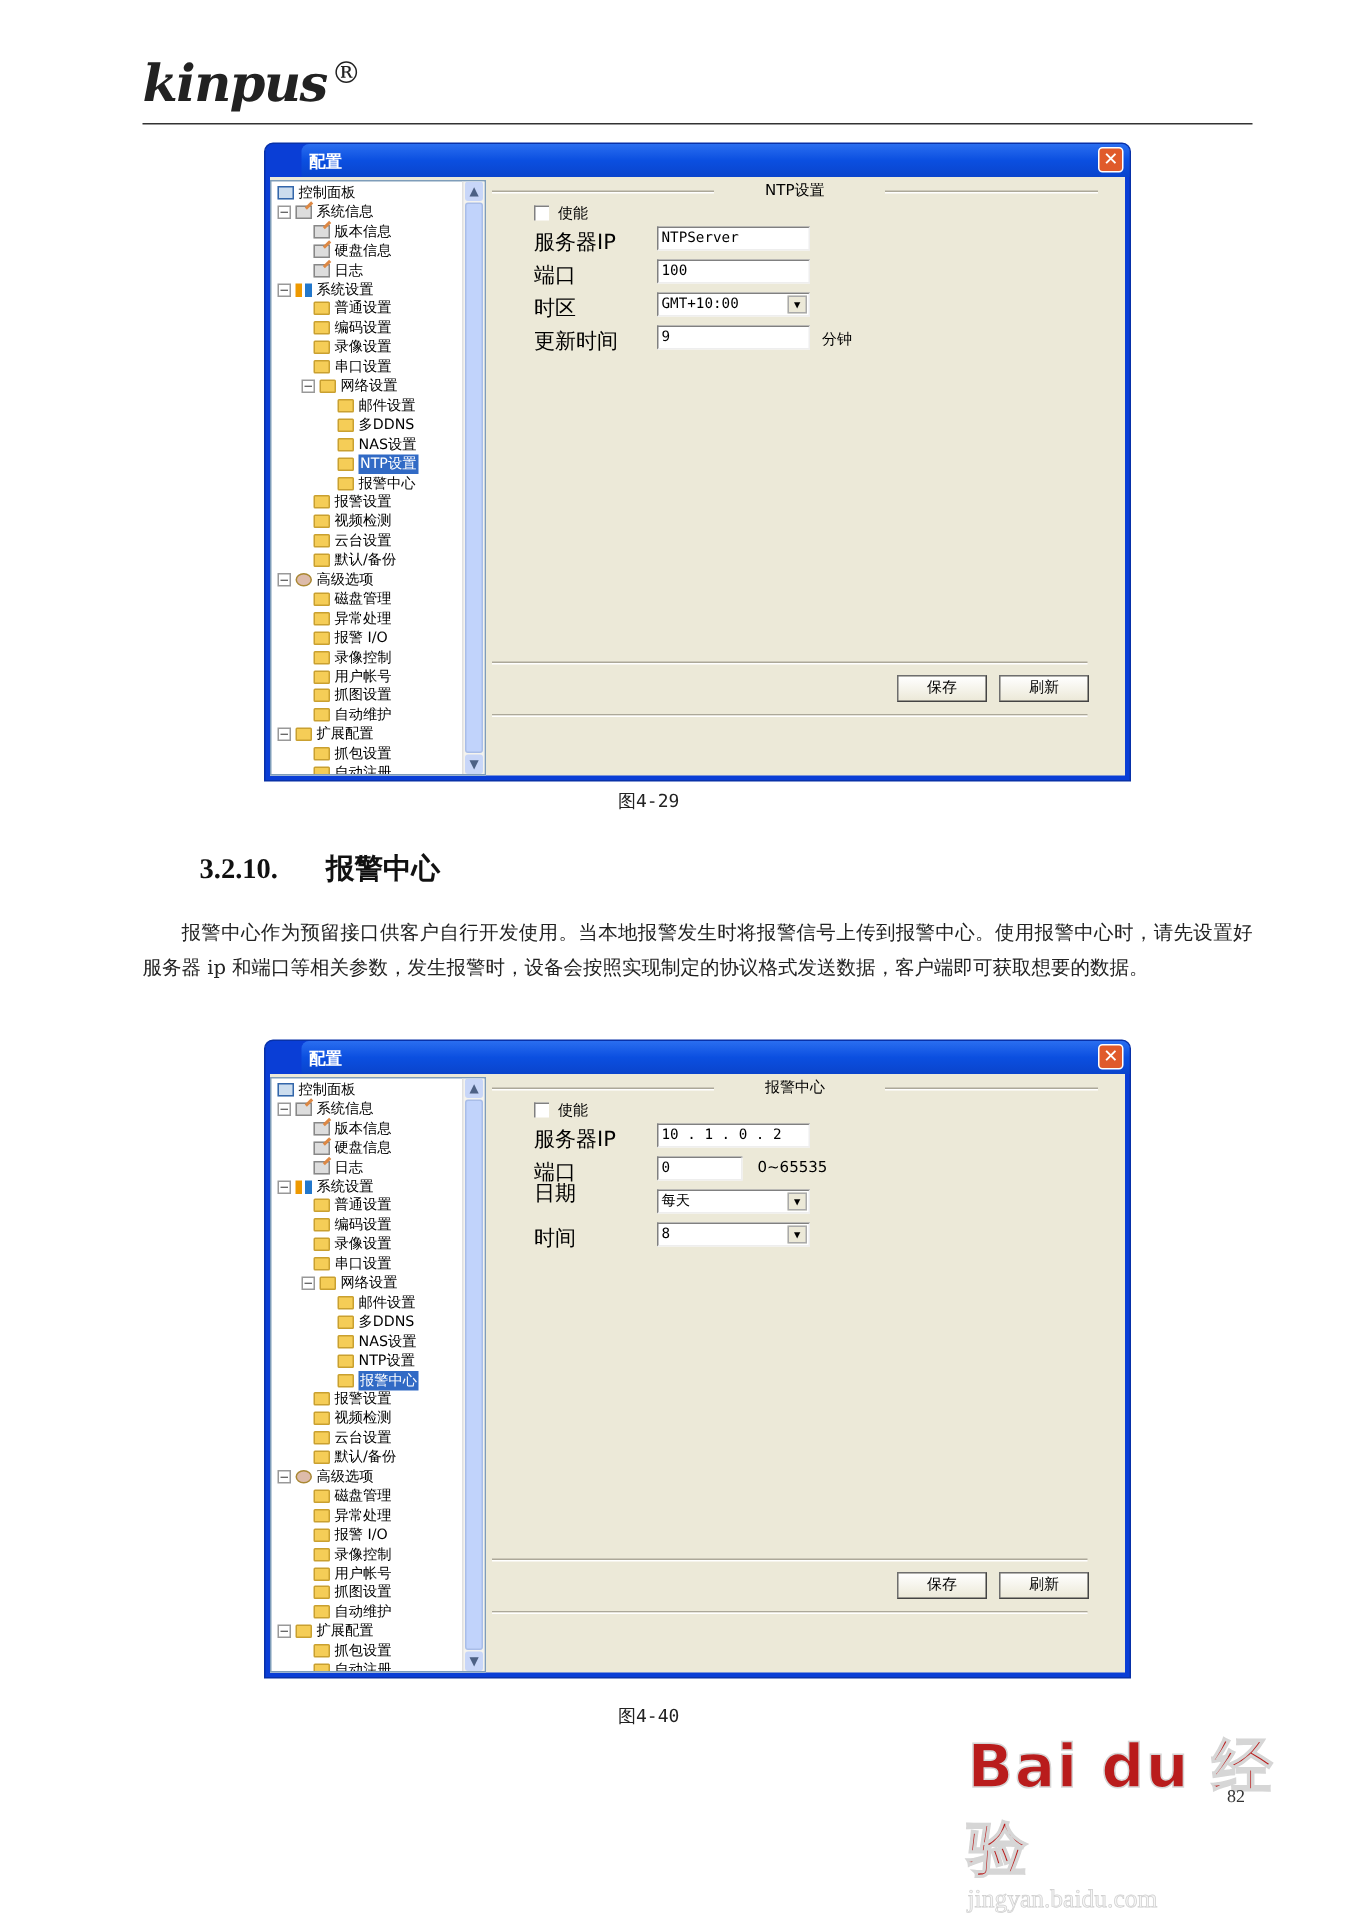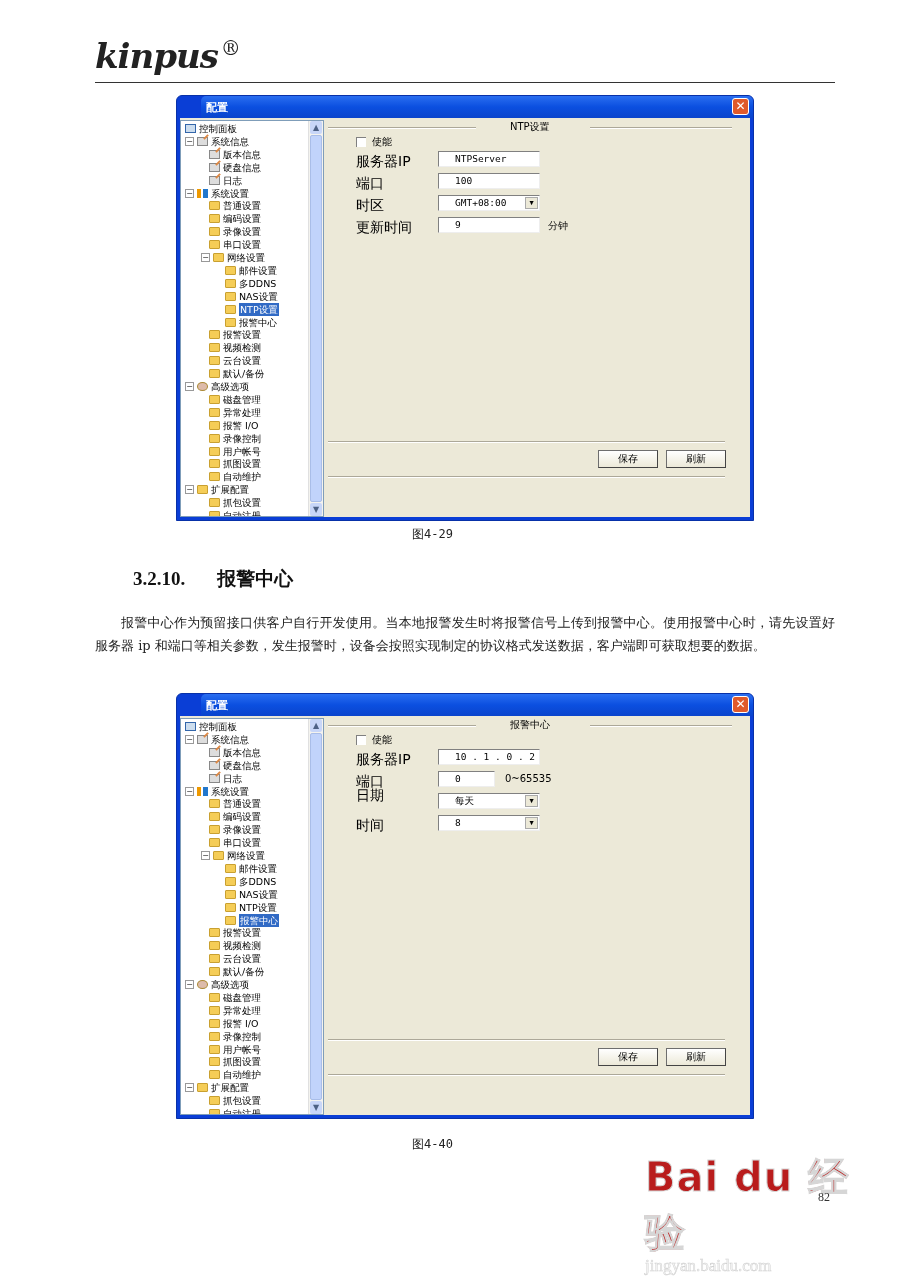--- a/index.html
+++ b/index.html
@@ -29,21 +29,21 @@
   .vscroll .thumb { position: absolute; left: 1px; right: 1px; top: 14px; bottom: 14px; background: #c1d3fb; border: 1px solid #a9bde8; border-radius: 2px; }
   .vscroll .up, .vscroll .down { position: absolute; left: 1px; right: 1px; height: 13px; background: #c8d6f8; border-radius: 2px; font-size: 8px; text-align: center; line-height: 13px; color: #4d6185; }
   .vscroll .up { top: 0; } .vscroll .down { bottom: 0; }
 
   .panel { position: absolute; left: 148px; top: 0; right: 0; bottom: 0; }
   .group-line { position: absolute; top: 9px; height: 2px; border-top: 1px solid #aca899; border-bottom: 1px solid #fff; }
   .group-title { position: absolute; top: 2px; font-size: 10px; }
   .chk { position: absolute; left: 28px; top: 17px; font-size: 10px; display: flex; align-items: center; gap: 6px; }
   .chk .box { width: 10px; height: 10px; background: #fff; border-top: 1px solid #808080; border-left: 1px solid #808080; }
   .lbl-f { position: absolute; left: 28px; font-size: 14px; }
-  .inp { position: absolute; left: 110px; height: 16px; background: #fff; border-top: 1px solid #808080; border-left: 1px solid #808080; border-right: 1px solid #eee; border-bottom: 1px solid #eee; font-size: 9.5px; line-height: 14px; padding-left: 16px; font-family: "DejaVu Sans Mono", monospace; }
+  .inp { position: absolute; left: 110px; height: 16px; background: #fff; border-top: 1px solid #808080; border-left: 1px solid #808080; border-right: 1px solid #eee; border-bottom: 1px solid #eee; font-size: 9.5px; line-height: 14px; padding-left: 2px; font-family: "DejaVu Sans Mono", monospace; }
   .sel-box .arrow { position: absolute; right: 1px; top: 1px; width: 13px; height: 12px; background: #ece9d8; border: 1px solid #aaa; font-size: 7px; text-align: center; line-height: 11px; }
   .unit { position: absolute; font-size: 10px; }
   .btn-line { position: absolute; left: 0; right: 25px; height: 2px; border-top: 1px solid #aca899; border-bottom: 1px solid #fff; }
   .btn { position: absolute; width: 60px; height: 18px; background: linear-gradient(#fff, #ece9d8); border: 1px solid #6e6e6e; border-right-color: #444; border-bottom-color: #444; font-size: 10px; line-height: 16px; text-align: center; }
 
   .caption { position: absolute; font-size: 12px; color: #222; font-family: "DejaVu Sans Mono", monospace; }
   .section-title { position: absolute; left: 133px; top: 566px; font-family: "Liberation Serif", serif; font-weight: bold; font-size: 19px; color: #111; }
   .section-title .num { margin-right: 32px; }
   .para { position: absolute; left: 95px; top: 611px; width: 740px; font-family: "DejaVu Serif", serif; font-size: 13px; line-height: 23px; color: #222; text-indent: 2em; text-align: justify; }
 
@@ -206,21 +206,21 @@
         <div class="group-line" style="left:262px; width:142px;"></div>
         <div class="chk">
           <span class="box"></span>
           <span>使能</span>
         </div>
         <div class="lbl-f" style="top:35px;">服务器IP</div>
         <div class="inp" style="top:33px; width:102px;">NTPServer</div>
         <div class="lbl-f" style="top:57px;">端口</div>
         <div class="inp" style="top:55px; width:102px;">100</div>
         <div class="lbl-f" style="top:79px;">时区</div>
-        <div class="inp sel-box" style="top:77px; width:102px;"><span>GMT+08:00</span><span class="arrow">▼</span></div>
+        <div class="inp sel-box" style="top:77px; width:102px;"><span>GMT+10:00</span><span class="arrow">▼</span></div>
         <div class="lbl-f" style="top:101px;">更新时间</div>
         <div class="inp" style="top:99px; width:102px;">9</div>
         <div class="unit" style="left:220px; top:101px;">分钟</div>
         <div class="btn-line" style="top:323px;"></div>
         <div class="btn" style="left:270px; top:332px;">保存</div>
         <div class="btn" style="left:338px; top:332px;">刷新</div>
         <div class="btn-line" style="top:358px;"></div>
       </div>
     </div>
   </div>

